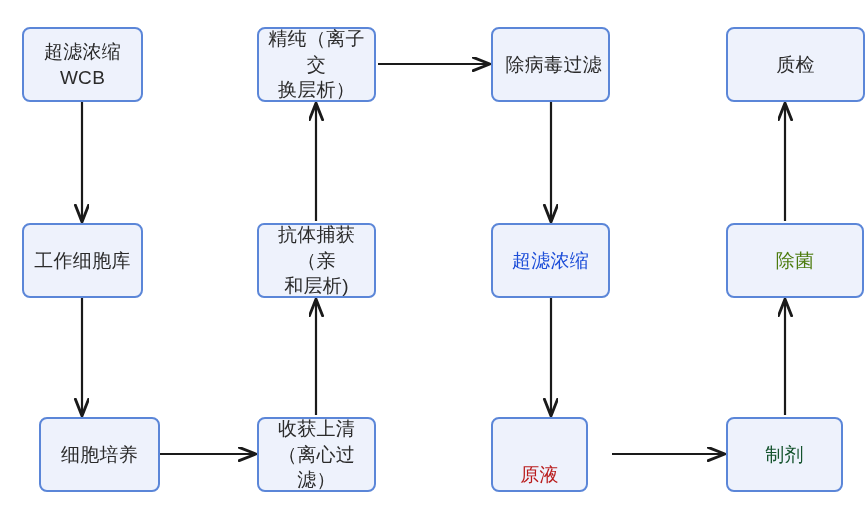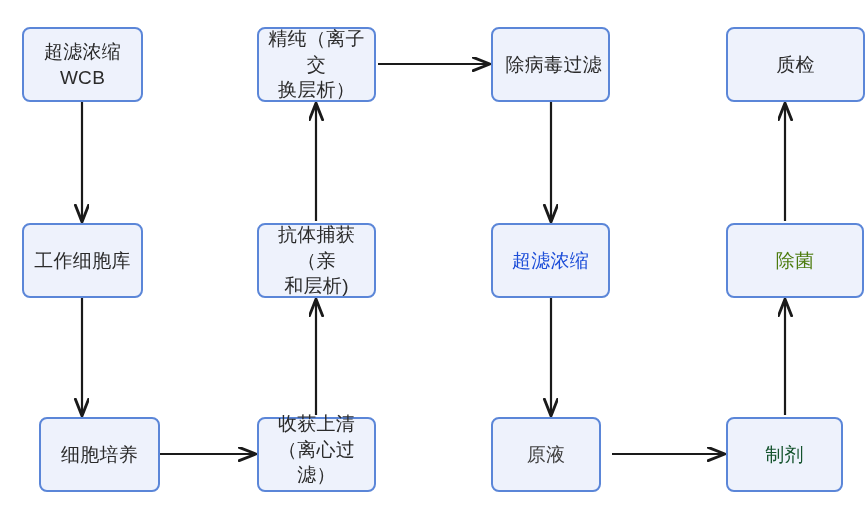--- a/index.html
+++ b/index.html
@@ -81,37 +81,37 @@
       </div>
       <div class="node" style="left: 491px; top: 27px; width: 119px; height: 75px; background: rgb(238, 242, 252); border-color: rgb(91, 134, 216); color: rgb(43, 43, 43); justify-content: flex-end;">
         <span class="node-label">除病毒过滤</span>
       </div>
       <div class="node" style="left: 726px; top: 27px; width: 139px; height: 75px; background: rgb(238, 242, 252); border-color: rgb(91, 134, 216); color: rgb(43, 43, 43);">
         <span class="node-label">质检</span>
       </div>
       <div class="node" style="left: 22px; top: 223px; width: 121px; height: 75px; background: rgb(238, 242, 252); border-color: rgb(91, 134, 216); color: rgb(43, 43, 43);">
         <span class="node-label">工作细胞库</span>
       </div>
-      <div class="node" style="left: 257px; top: 223px; width: 119px; height: 75px; background: rgb(238, 242, 252); border-color: rgb(91, 134, 216); color: rgb(43, 43, 43);">
+      <div class="node" style="left: 257px; top: 223px; width: 119px; height: 75px; background: rgb(238, 242, 252); border-color: rgb(91, 134, 216); color: rgb(43, 43, 43); border-radius: 7px;">
         <span class="node-label">抗体捕获（亲
 和层析)</span>
       </div>
       <div class="node" style="left: 491px; top: 223px; width: 119px; height: 75px; background: rgb(238, 242, 252); border-color: rgb(91, 134, 216); color: #1d4ed8;">
         <span class="node-label">超滤浓缩</span>
       </div>
       <div class="node" style="left: 726px; top: 223px; width: 138px; height: 75px; background: rgb(238, 242, 252); border-color: rgb(91, 134, 216); color: #4d7c0f;">
         <span class="node-label">除菌</span>
       </div>
       <div class="node" style="left: 22px; top: 417px; width: 121px; height: 75px; background: rgb(238, 242, 252); border-color: rgb(91, 134, 216); color: rgb(43, 43, 43); margin-left: 17px;">
         <span class="node-label">细胞培养</span>
       </div>
-      <div class="node" style="left: 257px; top: 417px; width: 119px; height: 75px; background: rgb(238, 242, 252); border-color: rgb(91, 134, 216); color: rgb(43, 43, 43); align-items: flex-end;">
+      <div class="node" style="left: 257px; top: 417px; width: 119px; height: 75px; background: rgb(238, 242, 252); border-color: rgb(91, 134, 216); color: rgb(43, 43, 43);">
         <span class="node-label">收获上清
 （离心过滤）</span>
       </div>
-      <div class="node" style="left: 491px; top: 417px; width: 110px; height: 75px; background: rgb(238, 242, 252); border-color: rgb(91, 134, 216); color: #404040;">
+      <div class="node" style="left: 491px; top: 417px; width: 97px; height: 75px; background: rgb(238, 242, 252); border-color: rgb(91, 134, 216); color: #b91c1c; align-items: flex-end;">
         <span class="node-label">原液</span>
       </div>
       <div class="node" style="left: 726px; top: 417px; width: 117px; height: 75px; background: rgb(238, 242, 252); border-color: rgb(91, 134, 216); color: #14532d;">
         <span class="node-label">制剂</span>
       </div>
     </div>
 </div>
 
 </body></html>

